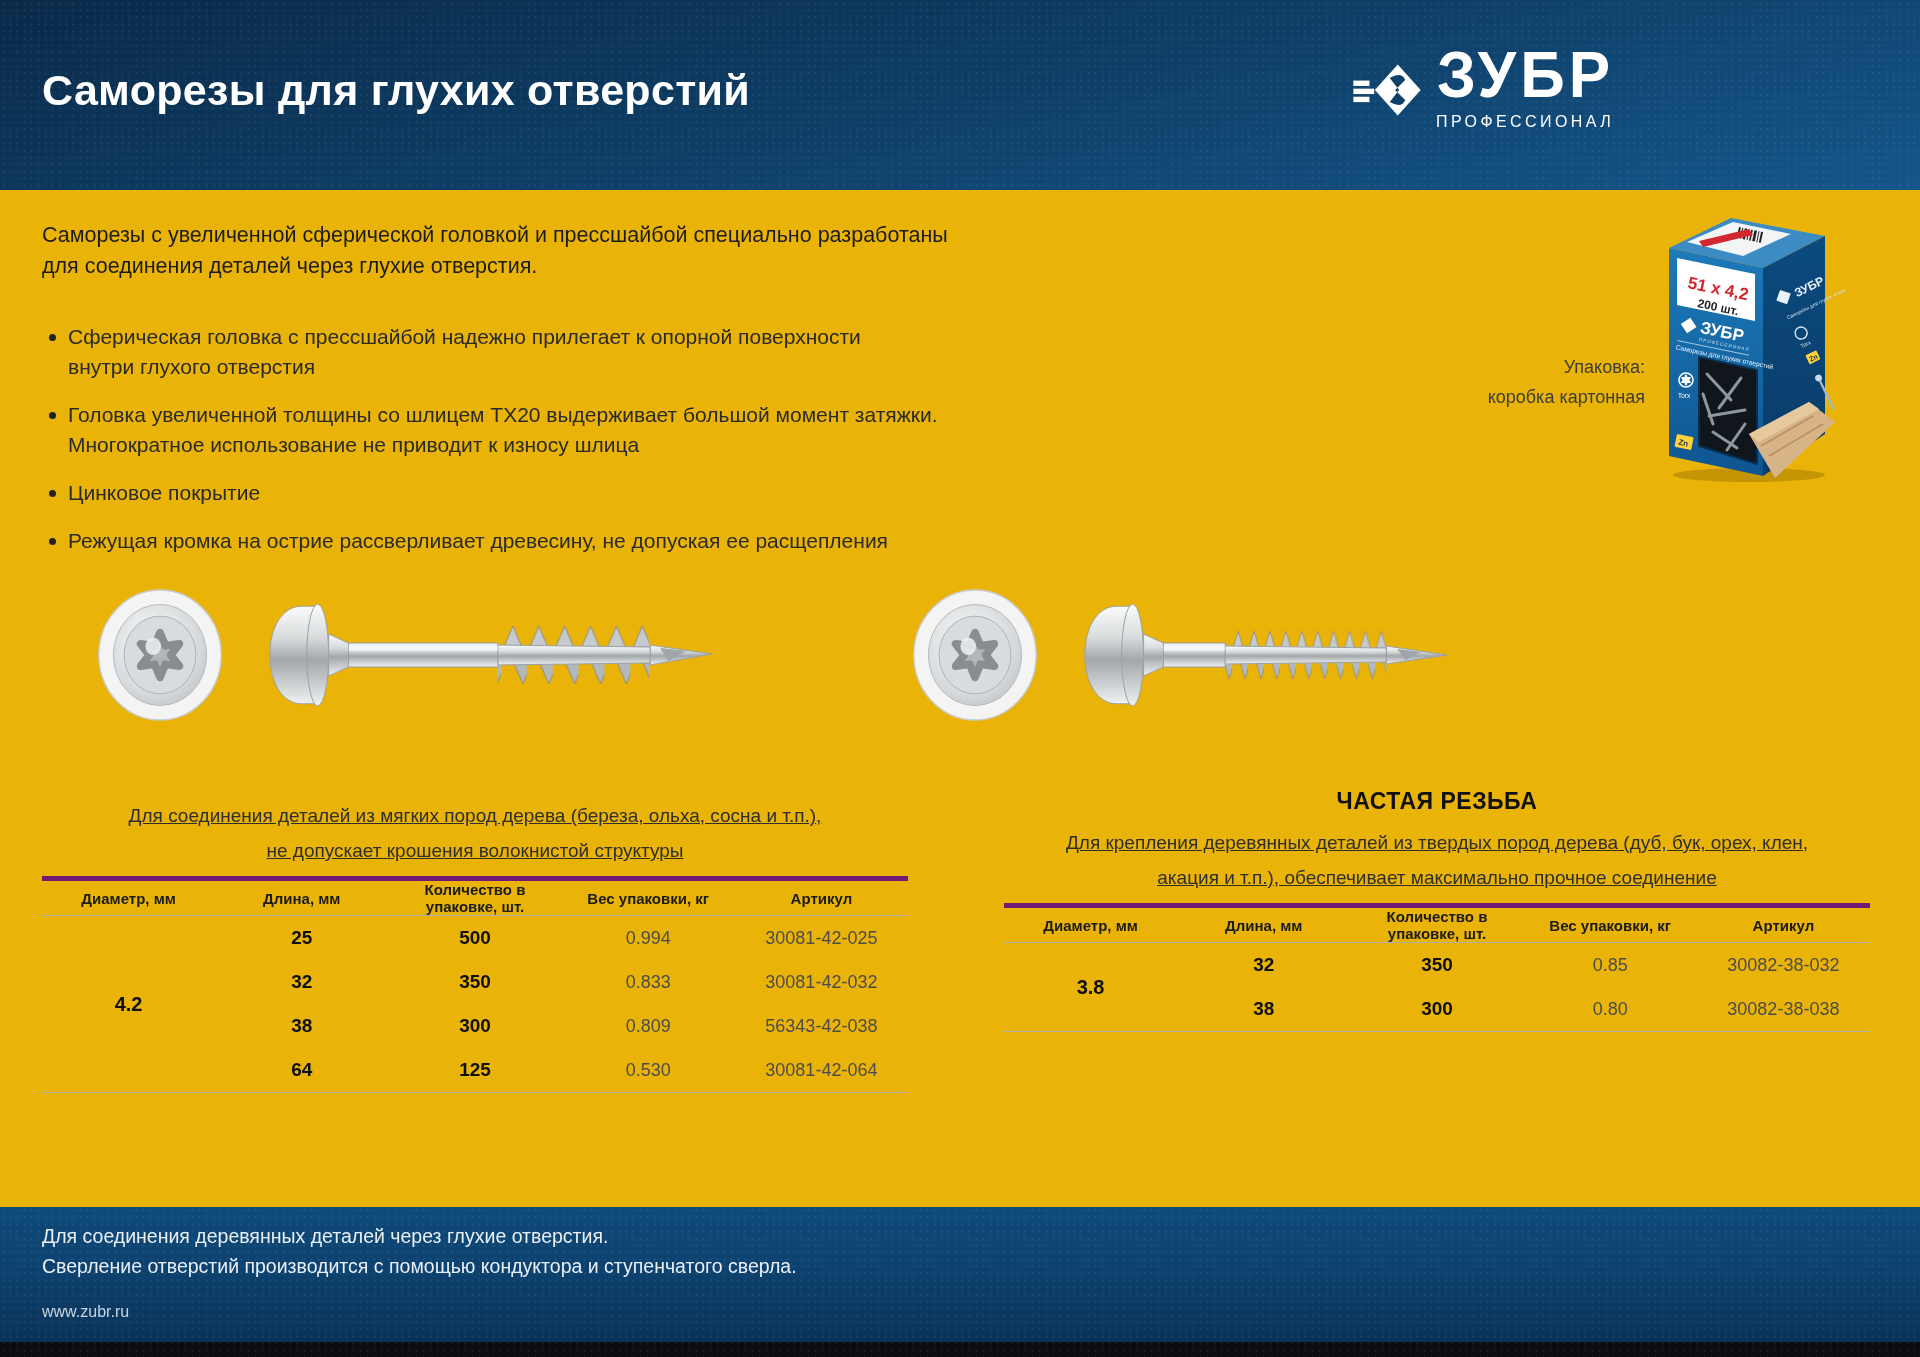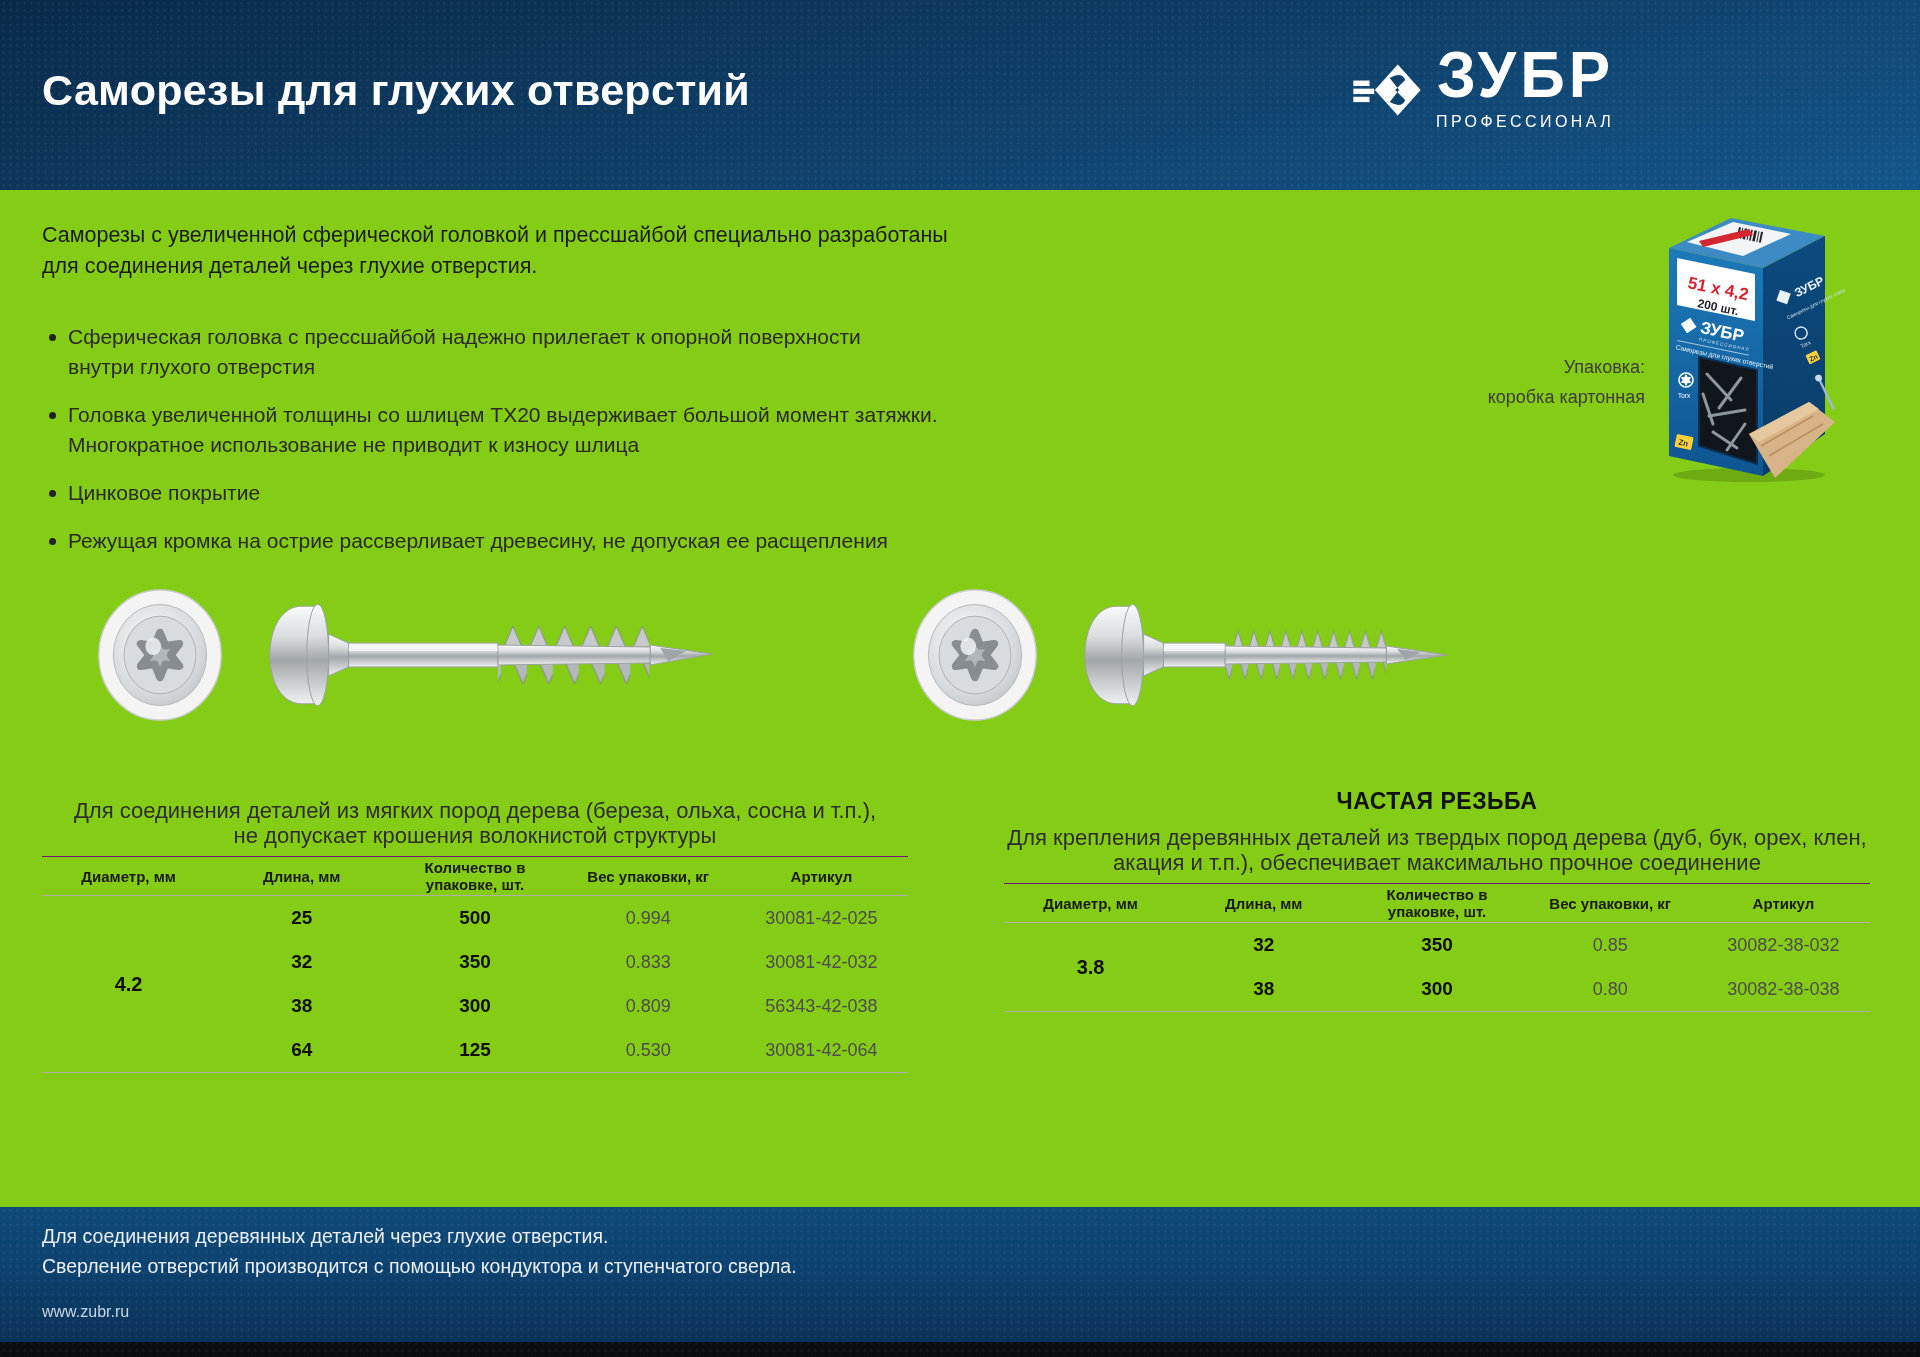--- a/index.html
+++ b/index.html
@@ -1,17 +1,17 @@
 <!DOCTYPE html>
 <html><head>
 <meta charset="utf-8">
 <style>
   * { margin:0; padding:0; box-sizing:border-box; }
   body { width:1920px; background:#ffffff; font-family:"Liberation Sans", sans-serif; }
-  .page { position:relative; width:1920px; height:1357px; background:#84cc16; overflow:hidden; color:#222; }
+  .page { position:relative; width:1920px; height:1357px; background:#eab308; overflow:hidden; color:#222; }
 
   
   .hdr { position:absolute; left:0; top:0; width:1920px; height:190px;
          background:linear-gradient(168deg,#0a2a49 0%, #0e3c63 45%, #14568a 100%); }
   .hdr::after, .ftr::after { content:""; position:absolute; inset:0; pointer-events:none;
          background-image:radial-gradient(rgba(255,255,255,.055) 1px, transparent 1.3px);
          background-size:7px 7px; }
   .hdr h1 { position:absolute; left:42px; top:66px; color:#fff; font-size:43px; font-weight:bold; letter-spacing:.3px; }
   .brand { position:absolute; left:1352px; top:46px; width:290px; display:flex; align-items:flex-start; gap:14px; z-index:2; }
   .brand-icon { width:70px; height:84px; margin-top:2px; }
@@ -39,23 +39,23 @@
   .screwset.right { left:907px; top:584px; }
   .head-svg { width:136px; height:142px; }
   .side-coarse { width:478px; height:132px; }
   .side-fine   { width:398px; height:132px; }
 
   
   .sect { position:absolute; top:788px; width:866px; }
   .sect.left  { left:42px; }
   .sect.right { left:1004px; }
   .sect h2 { text-align:center; font-size:23px; font-weight:bold; letter-spacing:.5px; color:#111; }
-  .sect .sub { margin-top:10px; text-align:center; font-size:22px; line-height:25px; color:#2e2e2e; white-space:pre-line; }
+  .sect .sub { margin-top:10px; text-align:center; font-size:19px; line-height:35px; color:#2e2e2e; white-space:pre-line;text-decoration:underline; }
   .t-head { margin-top:8px; display:grid; grid-template-columns:repeat(5,1fr); align-items:center;
-            height:40px; border-top:1px solid #701a75; border-bottom:1px solid #aeaeae;
+            height:40px; border-top:5px solid #701a75; border-bottom:1px solid #aeaeae;
             font-size:15px; font-weight:bold; color:#1b1b1b; }
   .t-head div { text-align:center; }
   .t-body { display:flex; border-bottom:1px solid #aeaeae; }
   .t-dia  { width:20%; display:flex; align-items:center; justify-content:center;
             font-size:20px; font-weight:bold; color:#0f0f0f; }
   .t-rows { width:80%; }
   .trow { display:grid; grid-template-columns:repeat(4,1fr); align-items:center; height:44px; }
   .trow div { text-align:center; }
   .c-bold { font-size:19px; font-weight:bold; color:#0f0f0f; }
   .c-gray { font-size:18px; color:#4c4c4c; }

